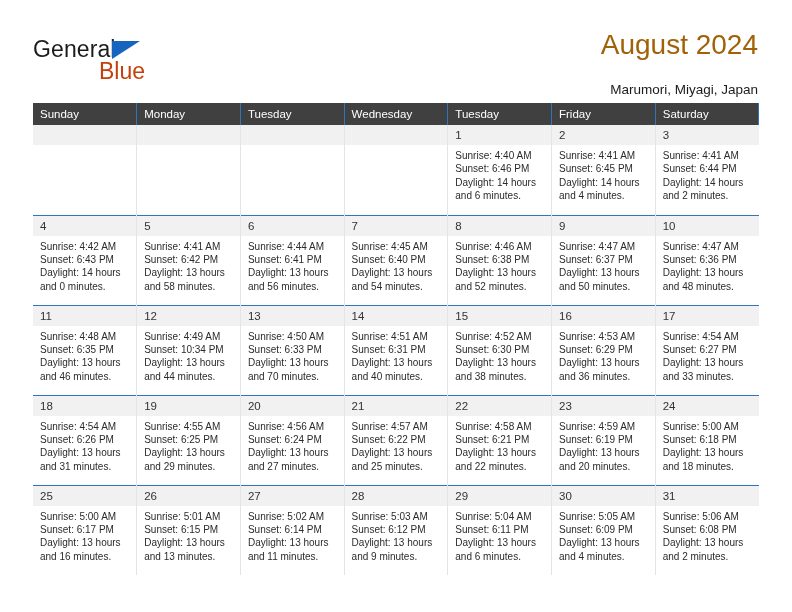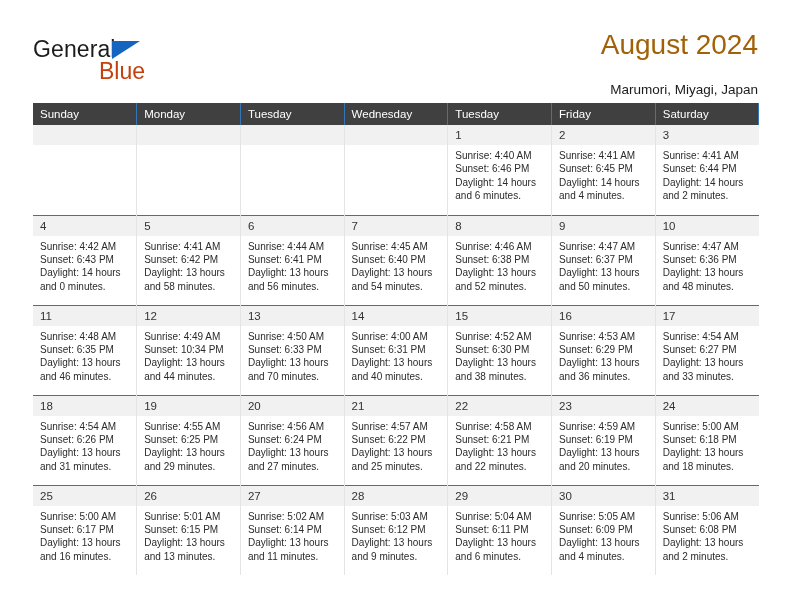--- a/index.html
+++ b/index.html
@@ -302,21 +302,21 @@
               <div class="daynum">13</div>
               <div class="details">
                 <div>Sunrise: 4:50 AM</div>
                 <div>Sunset: 6:33 PM</div>
                 <div class="daylight">Daylight: 13 hours and 70 minutes.</div>
               </div>
             </td>
             <td class="day">
               <div class="daynum">14</div>
               <div class="details">
-                <div>Sunrise: 4:00 AM</div>
+                <div>Sunrise: 4:51 AM</div>
                 <div>Sunset: 6:31 PM</div>
                 <div class="daylight">Daylight: 13 hours and 40 minutes.</div>
               </div>
             </td>
             <td class="day">
               <div class="daynum">15</div>
               <div class="details">
                 <div>Sunrise: 4:52 AM</div>
                 <div>Sunset: 6:30 PM</div>
                 <div class="daylight">Daylight: 13 hours and 38 minutes.</div>

